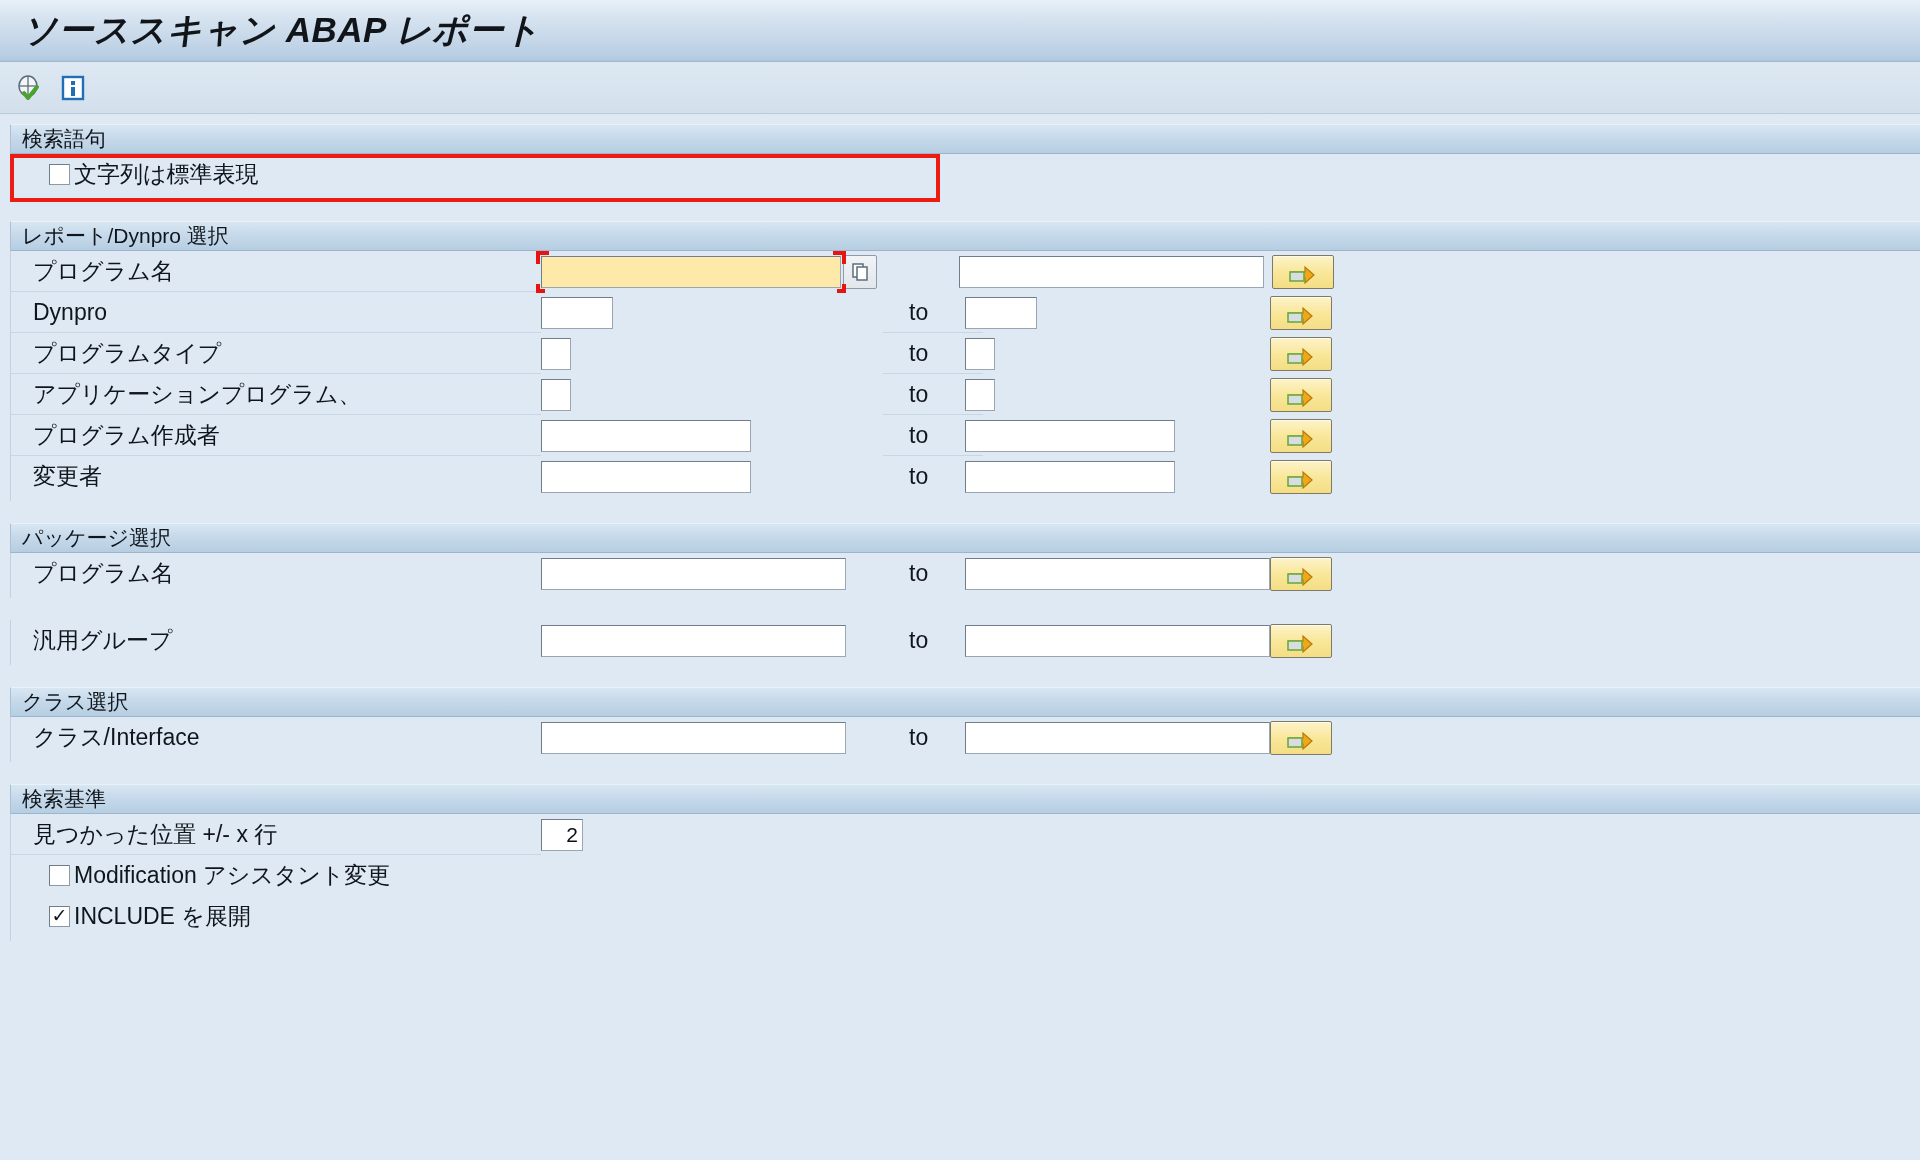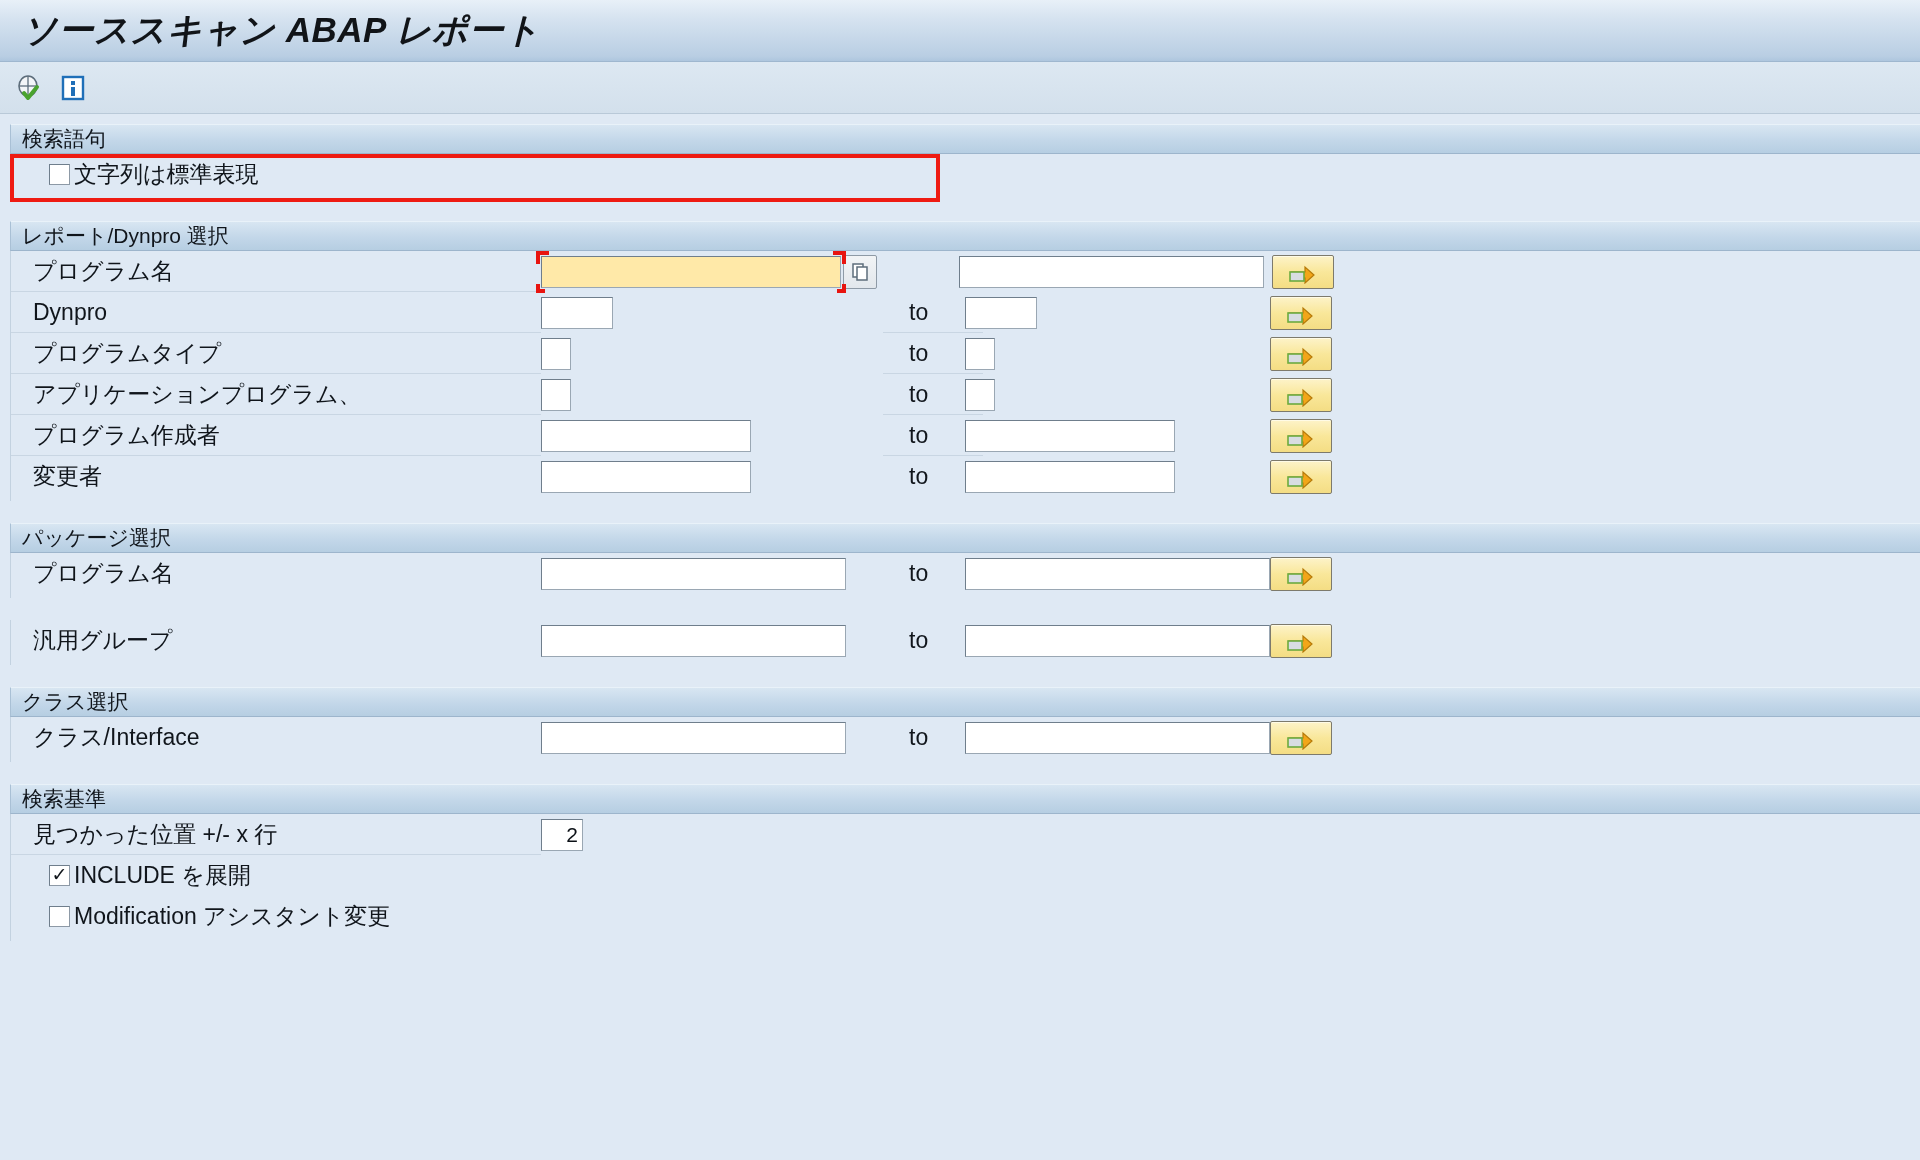--- a/index.html
+++ b/index.html
@@ -427,23 +427,23 @@
       <span>検索基準</span>
     </div>
     <div class="sec-body">
       <div class="row">
         <div class="lbl">見つかった位置 +/- x 行</div>
         <div class="fieldcell">
           <input class="sapfield w-num num" type="text" value="2" style="">
         </div>
       </div>
       <div class="cbrow">
+        <div class="cbox"></div>
+        <div class="cblabel">Modification アシスタント変更</div>
+      </div>
+      <div class="cbrow">
         <div class="cbox checked"></div>
         <div class="cblabel">INCLUDE を展開</div>
       </div>
-      <div class="cbrow">
-        <div class="cbox"></div>
-        <div class="cblabel">Modification アシスタント変更</div>
-      </div>
     </div>
   </div>
 
 </div>
 
 </body></html>

